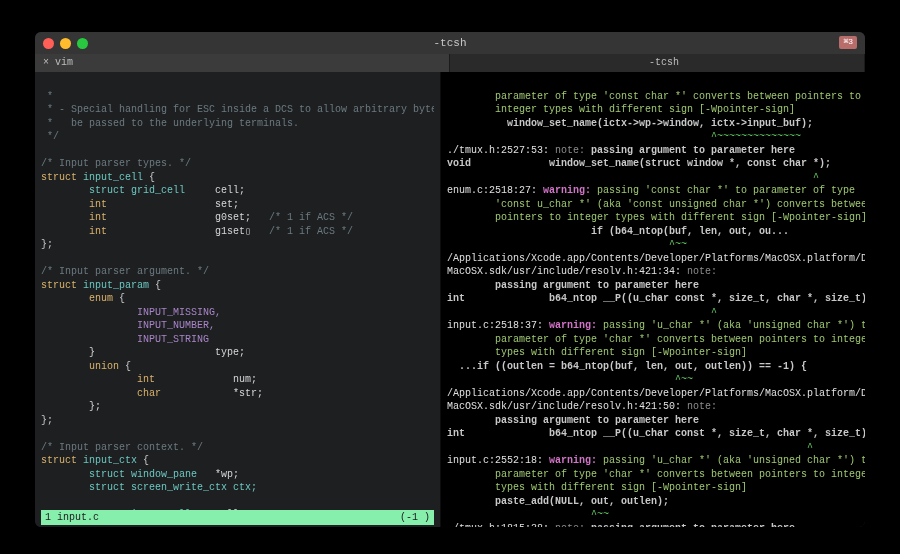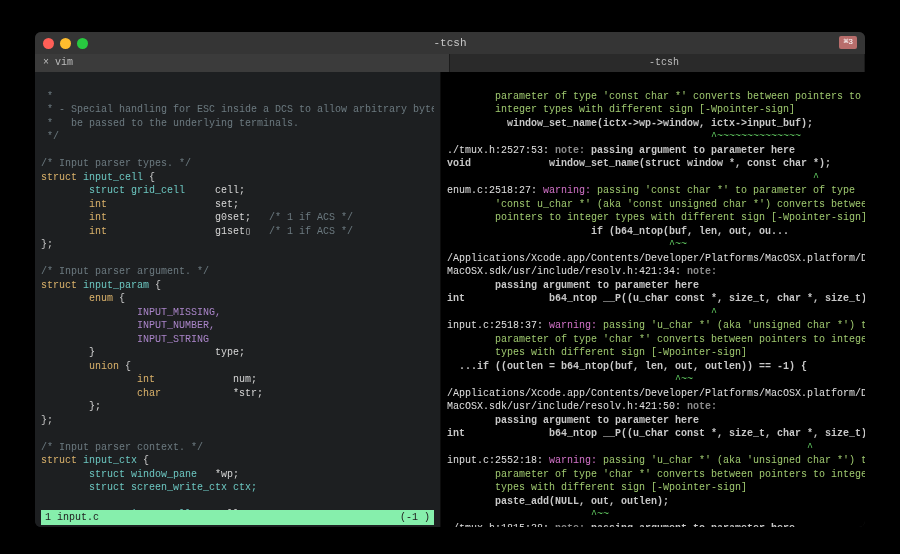--- a/index.html
+++ b/index.html
@@ -104,22 +104,22 @@
     background: #86efac;
     color: #202020;
     font-size: 10px;
     padding: 1px 4px;
     display: flex;
     justify-content: space-between;
   }
   .statusbar span { white-space: pre; }
   .r-plain { color: #c8c8c8; font-weight: bold; }
   .r-file { color: #e0e0e0; }
-  .r-note { color: #8c8c8c; font-weight: bold; }
-  .r-warn { color: #d373c9; font-weight: normal; }
+  .r-note { color: #8c8c8c; }
+  .r-warn { color: #d373c9; font-weight: bold; }
   .r-msg { color: #9fc96f; }
   .r-mark { color: #63d063; }
   .badge {
     position: absolute;
     right: 8px;
     top: 4px;
     background: #b86d6b;
     color: #fff;
     font-size: 8px;
     padding: 1px 4px;

